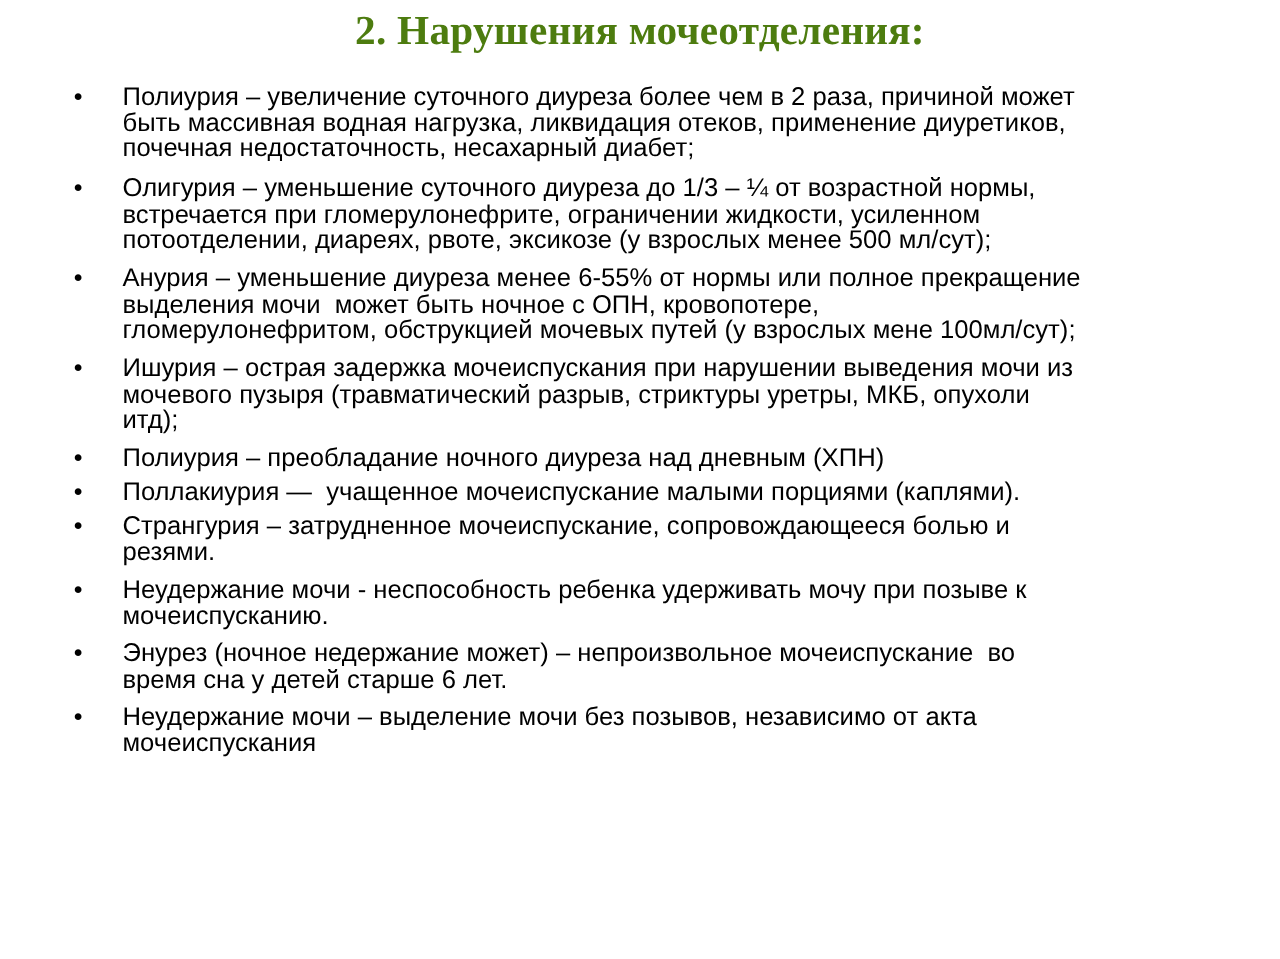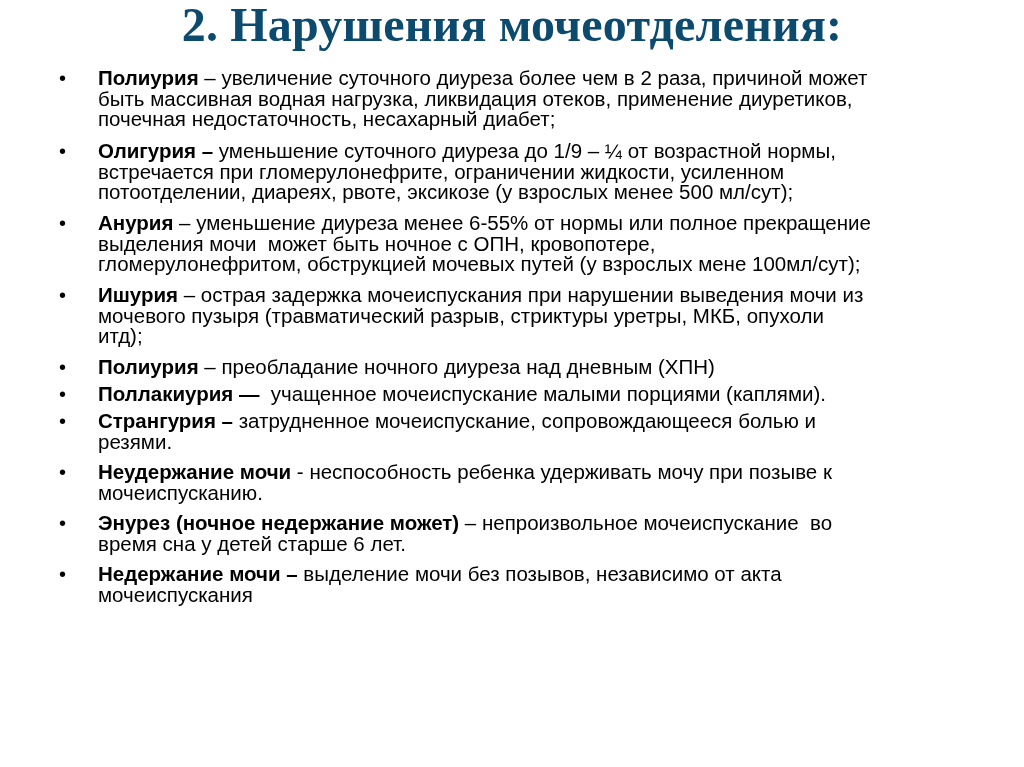--- a/index.html
+++ b/index.html
@@ -1,50 +1,50 @@
 <!DOCTYPE html>
 <html><head>
 <meta charset="utf-8">
 <style>
   html, body { margin: 0; padding: 0; background: #ffffff; }
   body { width: 1024px; height: 767px; overflow: hidden; position: relative; }
   .slide { position: absolute; left: 0; top: 0; width: 1024px; height: 767px; background: #ffffff; }
   .title {
     position: absolute; left: 0; top: 2px; width: 1024px; text-align: center;
-    font-family: "Liberation Serif", serif; font-weight: bold; font-size: 48px;
-    color: #0c4a6e; line-height: 46px; letter-spacing: 0.2px;
+    font-family: "Liberation Serif", serif; font-weight: bold; font-size: 33px;
+    color: #4d7c0f; line-height: 46px; letter-spacing: 0.2px;
   }
   .list { position: absolute; left: 0; top: 68px; width: 1024px; margin: 0; padding: 0; list-style: none; }
   .item { position: relative; margin: 0; padding: 0; }
   .bullet {
     position: absolute; left: 59px; top: 0;
     font-family: "Liberation Sans", sans-serif; font-size: 20px; line-height: 20px; color: #000;
   }
   .text {
     position: absolute; left: 98px; top: 0; width: 900px;
     font-family: "Liberation Sans", sans-serif; font-size: 20.5px; line-height: 20.5px; color: #000;
     white-space: pre;
   }
-  .text b { font-weight: bold; }
+  .text b { font-weight: normal; }
 </style>
 </head>
 <body>
 
 <div class="slide">
   <div class="title">2. Нарушения мочеотделения:</div>
   <ul class="list" id="bullet-list">
       <li class="item" style="position: absolute; left: 0px; top: 0px; width: 1024px;">
         <span class="bullet">•</span>
         <div class="text"><b>Полиурия</b><span> – увеличение суточного диуреза более чем в 2 раза, причиной может</span>
 <span>быть массивная водная нагрузка, ликвидация отеков, применение диуретиков,</span>
 <span>почечная недостаточность, несахарный диабет;</span></div>
       </li>
       <li class="item" style="position: absolute; left: 0px; top: 73px; width: 1024px;">
         <span class="bullet">•</span>
-        <div class="text"><b>Олигурия –</b><span> уменьшение суточного диуреза до 1/9 – ¼ от возрастной нормы,</span>
+        <div class="text"><b>Олигурия –</b><span> уменьшение суточного диуреза до 1/3 – ¼ от возрастной нормы,</span>
 <span>встречается при гломерулонефрите, ограничении жидкости, усиленном</span>
 <span>потоотделении, диареях, рвоте, эксикозе (у взрослых менее 500 мл/сут);</span></div>
       </li>
       <li class="item" style="position: absolute; left: 0px; top: 145px; width: 1024px;">
         <span class="bullet">•</span>
         <div class="text"><b>Анурия</b><span> – уменьшение диуреза менее 6-55% от нормы или полное прекращение</span>
 <span>выделения мочи  может быть ночное с ОПН, кровопотере,</span>
 <span>гломерулонефритом, обструкцией мочевых путей (у взрослых мене 100мл/сут);</span></div>
       </li>
       <li class="item" style="position: absolute; left: 0px; top: 217px; width: 1024px;">
@@ -71,17 +71,17 @@
         <div class="text"><b>Неудержание мочи</b><span> - неспособность ребенка удерживать мочу при позыве к</span>
 <span>мочеиспусканию.</span></div>
       </li>
       <li class="item" style="position: absolute; left: 0px; top: 445px; width: 1024px;">
         <span class="bullet">•</span>
         <div class="text"><b>Энурез (ночное недержание может)</b><span> – непроизвольное мочеиспускание  во</span>
 <span>время сна у детей старше 6 лет.</span></div>
       </li>
       <li class="item" style="position: absolute; left: 0px; top: 496px; width: 1024px;">
         <span class="bullet">•</span>
-        <div class="text"><b>Недержание мочи –</b><span> выделение мочи без позывов, независимо от акта</span>
+        <div class="text"><b>Неудержание мочи –</b><span> выделение мочи без позывов, независимо от акта</span>
 <span>мочеиспускания</span></div>
       </li>
     </ul>
 </div>
 
 </body></html>

